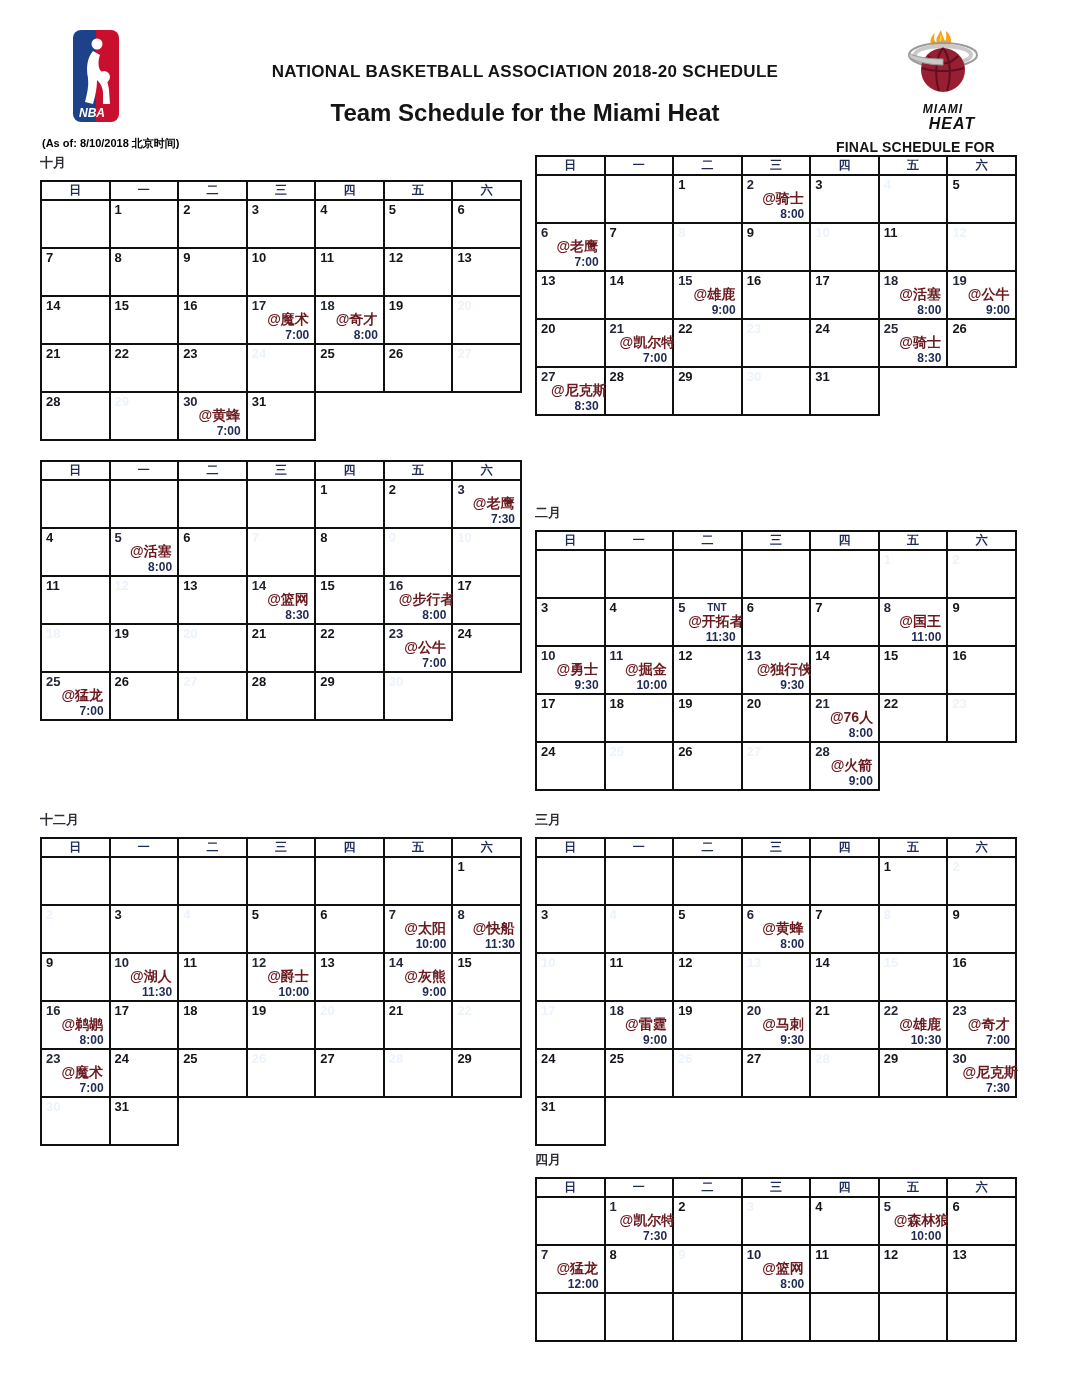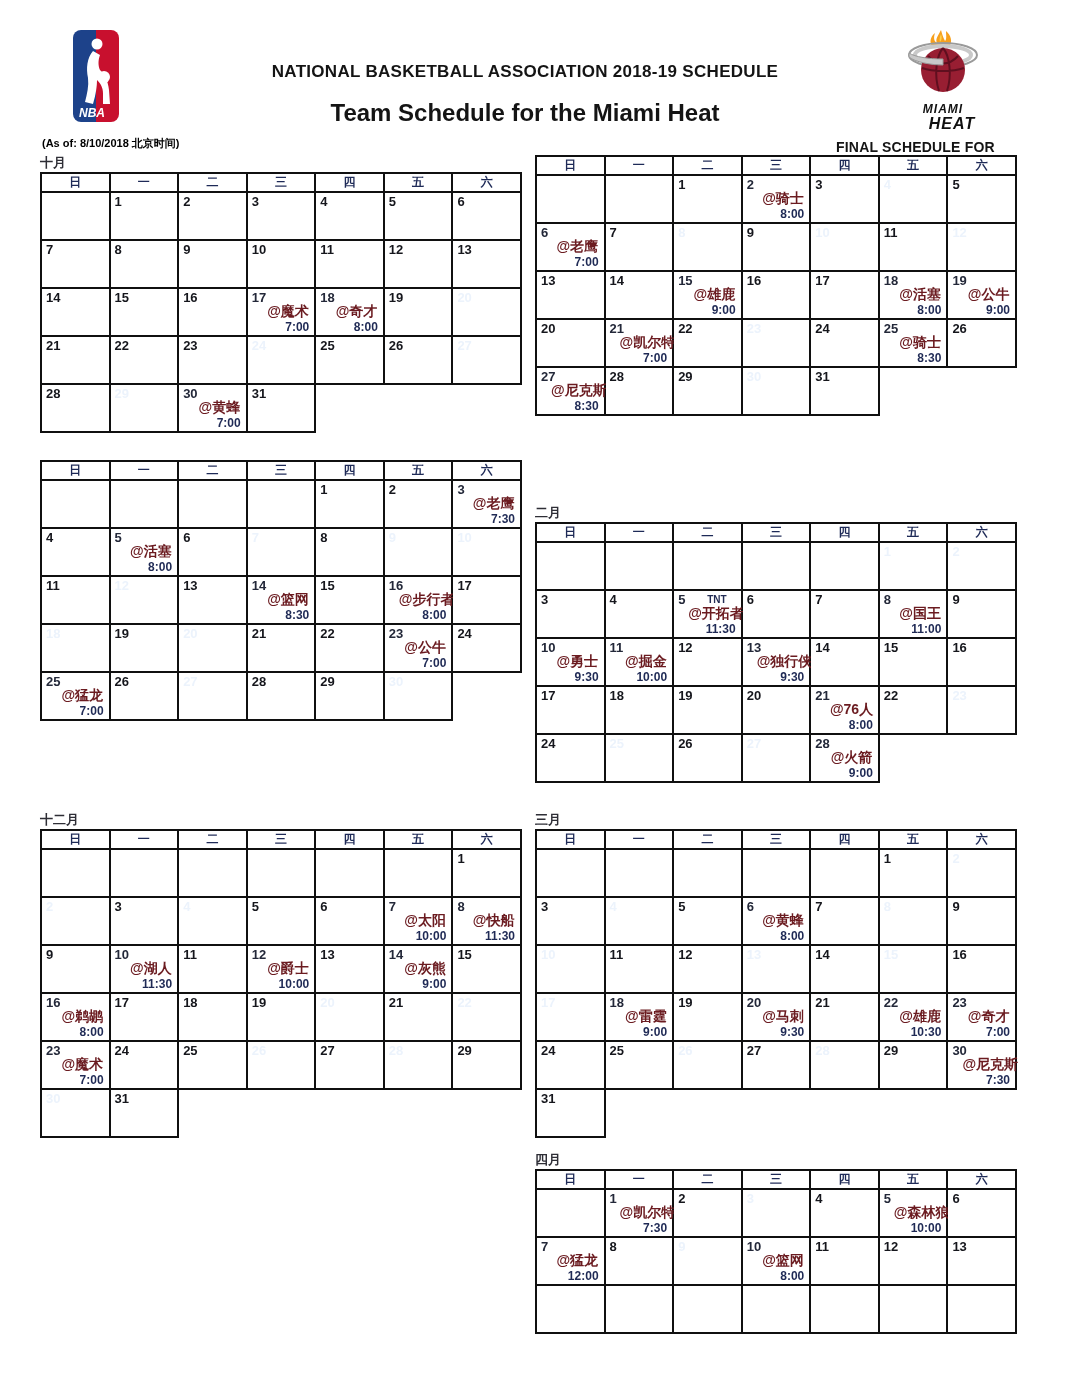--- a/index.html
+++ b/index.html
@@ -10,21 +10,21 @@
   .abs{position:absolute;}
   .title1{top:62px;left:0;width:1050px;text-align:center;font-size:17px;font-weight:bold;color:#141414;letter-spacing:.3px;}
   .title2{top:99px;left:0;width:1050px;text-align:center;font-size:24px;font-weight:bold;color:#141414;}
   .asof{top:136px;left:42px;font-size:11px;font-weight:bold;color:#000000;}
   .release{top:139px;left:836px;width:200px;font-size:14px;font-weight:bold;color:#141414;letter-spacing:.2px;}
   .heat-text{top:103px;left:898px;width:90px;text-align:center;color:#101010;font-weight:bold;font-style:italic;line-height:1.05;}
   .heat-text .l1{font-size:12px;letter-spacing:1px;}
   .heat-text .l2{font-size:16px;letter-spacing:1px;padding-left:18px;}
 
   .month{position:absolute;width:482px;}
-  .month-label{font-size:13px;font-weight:bold;color:#2e2e36;height:16px;line-height:16px;margin-bottom:1px;}
+  .month-label{font-size:13px;font-weight:bold;color:#2e2e36;height:16px;line-height:16px;margin-bottom:9px;}
   table.cal{border-collapse:collapse;table-layout:fixed;width:482px;background:#fff;}
   table.cal th{border:2px solid #101010;height:13px;padding:0;font-size:12px;font-weight:bold;color:#1e2a57;}
   table.cal td{border:2px solid #101010;height:46px;padding:0;position:relative;vertical-align:top;background:#fff;}
   td.home{background:#1C4E8D;}
   td.away{background:#EE4147;}
   .day{position:absolute;top:1px;left:4px;font-size:13px;font-weight:bold;color:#15161c;}
   td.home .day{color:#ecf3fc;}
   td.away .day{color:#232839;}
   .tv{position:absolute;top:3px;left:33px;font-size:10px;font-weight:bold;color:#15161c;}
   td.home .tv{color:#ffffff;}
@@ -52,21 +52,21 @@
         <rect x="0" y="0" width="23" height="92" fill="#1d428a"></rect>
         <rect x="23" y="0" width="23" height="92" fill="#c8102e"></rect>
         <circle cx="24" cy="14" r="5.5" fill="#ffffff"></circle>
         <path d="M20,21 C14,28 13,38 15,48 C16,56 14,64 12,72 L20,74 C23,64 24,56 24,50 C28,54 30,58 30,64 L30,74 L37,74 L36,60 C35,50 31,44 27,40 C25,36 25,30 27,25 Z" fill="#ffffff"></path>
         <circle cx="31" cy="47" r="6" fill="#ffffff"></circle>
         <text x="6" y="87" font-size="12" font-weight="bold" font-style="italic" fill="#ffffff" font-family="Liberation Sans, sans-serif">NBA</text>
       </g>
     </svg>
   </div>
 
-  <div class="abs title1">NATIONAL BASKETBALL ASSOCIATION 2018-19 SCHEDULE</div>
+  <div class="abs title1">NATIONAL BASKETBALL ASSOCIATION 2018-20 SCHEDULE</div>
   <div class="abs title2">Team Schedule for the Miami Heat</div>
   <div class="abs asof">(As of: 8/10/2018 北京时间)</div>
 
   <div class="abs" style="top:28px;left:895px;width:96px;height:76px;">
     <svg width="96" height="76" viewBox="0 0 96 76">
       <path d="M46,2 C43,8 40,11 42,15 C38,13 39,8 40,5 C35,9 34,15 38,19 L54,19 C58,14 56,7 51,3 C51,7 52,11 50,13 C48,9 47,6 46,2 Z" fill="#f7a01d"></path>
       <path d="M46,6 C45,9 44,11 45,14 C47,12 47,9 46,6 Z" fill="#ffd34d"></path>
       <ellipse cx="48" cy="27" rx="34" ry="12" fill="none" stroke="#9a9a9a" stroke-width="2"></ellipse>
       <ellipse cx="48" cy="27" rx="28" ry="9" fill="none" stroke="#c9c9c9" stroke-width="4"></ellipse>
       <circle cx="48" cy="42" r="22" fill="#981e32"></circle>

